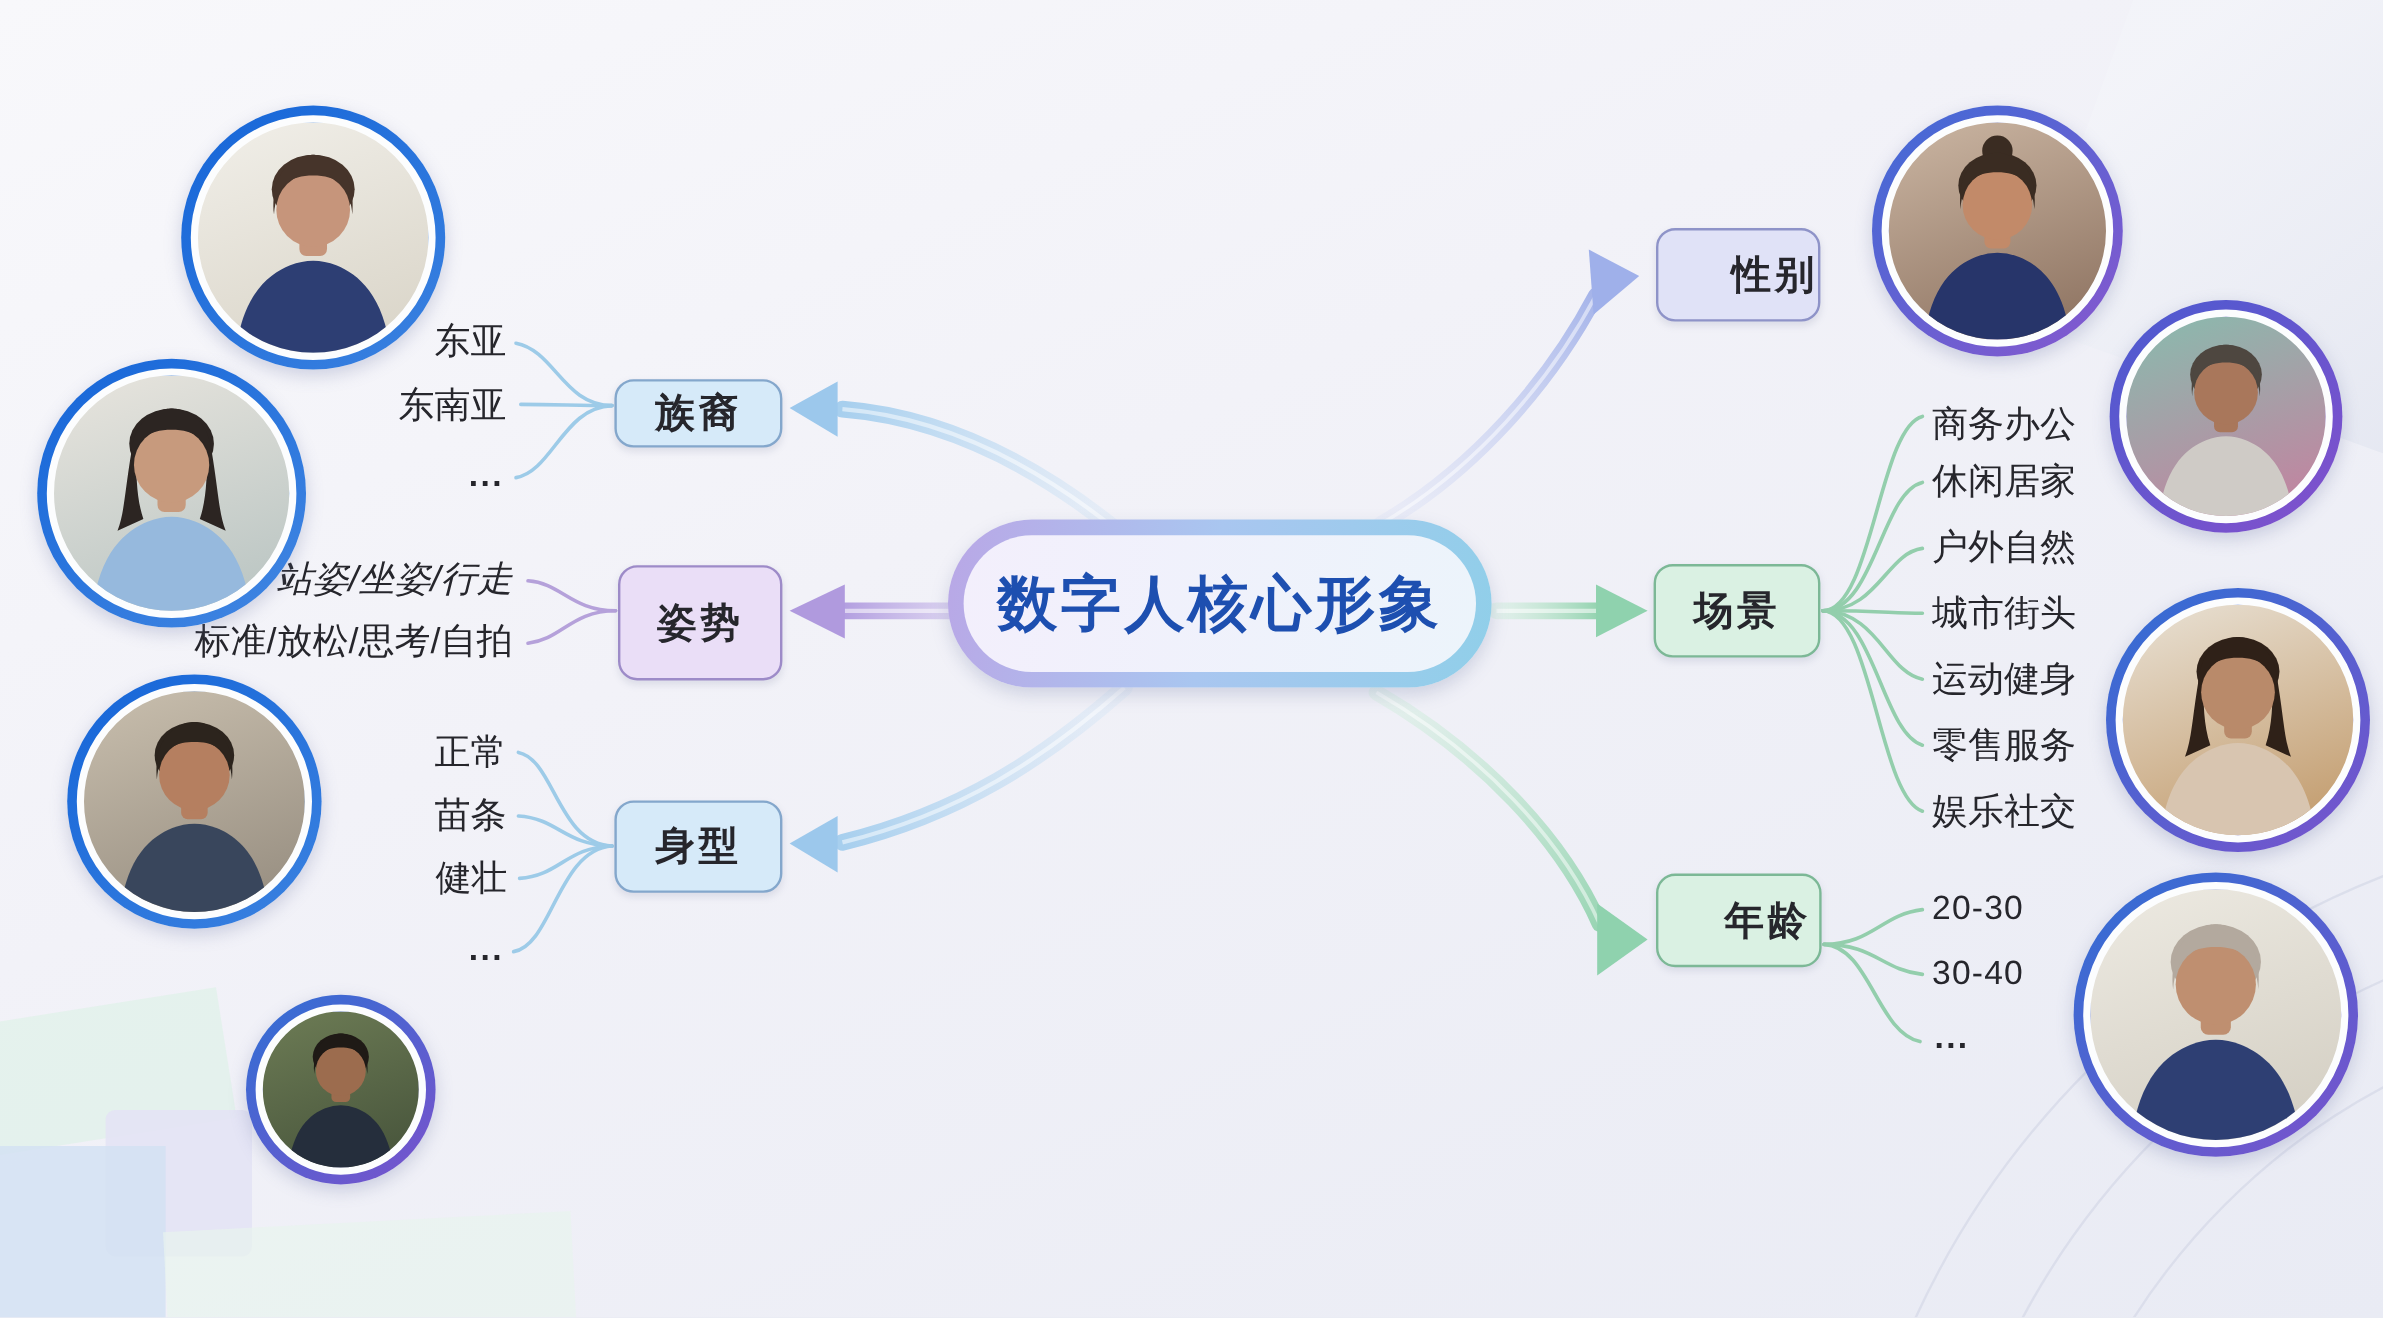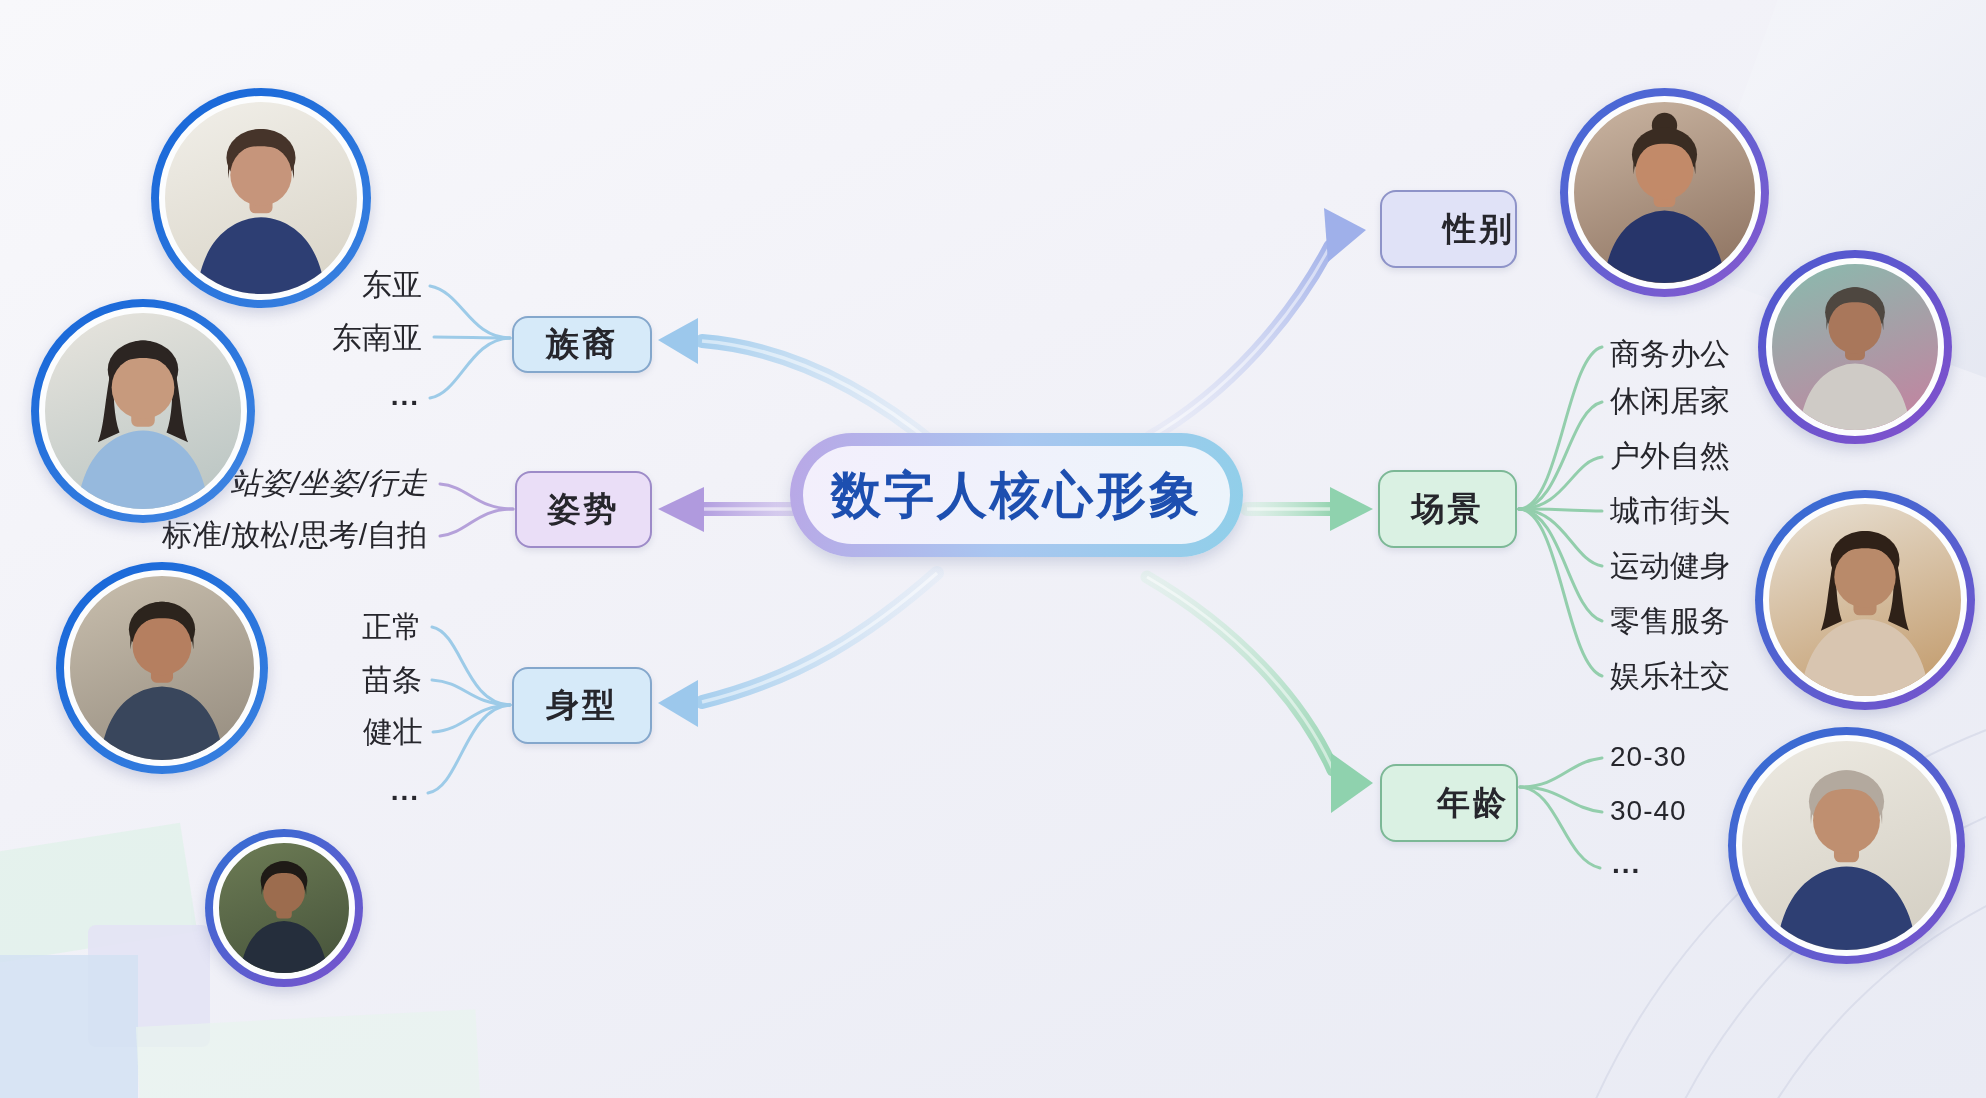--- a/index.html
+++ b/index.html
@@ -12,21 +12,21 @@
   .deco{position:absolute;pointer-events:none;}
   .deco-tr{left:1740px;top:-70px;width:470px;height:430px;border-radius:26px;
     background:linear-gradient(120deg,#f3f4f9 20%,#e4e7f1 80%);transform:rotate(20deg);opacity:.85;}
   .deco-bl-mint{left:-40px;top:840px;width:230px;height:110px;background:#e1f1ea;transform:rotate(-9deg);opacity:.8;}
   .deco-bl-lav{left:88px;top:925px;width:122px;height:122px;background:#e3e3f4;border-radius:8px;opacity:.9;}
   .deco-bl-blue{left:-12px;top:955px;width:150px;height:150px;background:#d2e1f3;opacity:.8;}
   .deco-bl-grn{left:138px;top:1018px;width:340px;height:90px;background:#e8f3ee;opacity:.7;transform:rotate(-3deg);}
   
   svg.links{position:absolute;left:0;top:0;width:1986px;height:1098px;}
   
-  .center-pill{position:absolute;left:790px;top:433px;width:453px;height:124px;border-radius:80px;
+  .center-pill{position:absolute;left:790px;top:433px;width:453px;height:140px;border-radius:80px;
     background:linear-gradient(100deg,#b9a7e6 0%,#a9c6f0 48%,#90cfe9 100%);
     padding:13px;box-sizing:border-box;box-shadow:0 6px 14px rgba(120,130,170,.28);text-align:center;}
   .center-pill .inner{width:100%;height:100%;border-radius:66px;
     background:linear-gradient(100deg,#f3effc 0%,#ecf4fb 100%);
     display:flex;align-items:center;justify-content:center;
     font-size:50px;font-weight:800;letter-spacing:3px;color:#1d4fb0;}
   
   .node{position:absolute;display:flex;align-items:center;justify-content:center;
     border-radius:16px;font-size:33px;font-weight:700;letter-spacing:3px;color:#26262c;
     box-shadow:0 3px 6px rgba(120,130,160,.18);box-sizing:border-box;}
@@ -169,34 +169,34 @@
     </g>
   </svg>
 
   <div class="center-pill">
     <div class="inner">数字人核心形象</div>
   </div>
 
   <div class="node blue" style="left:512px;top:316px;width:140px;height:57px;">
     <span>族裔</span>
   </div>
-  <div class="node purple" style="left:515px;top:471px;width:137px;height:77px;">
+  <div class="node purple" style="left:515px;top:471px;width:137px;height:96px;">
     <span>姿势</span>
   </div>
   <div class="node blue" style="left:512px;top:667px;width:140px;height:77px;">
     <span>身型</span>
   </div>
 
   <div class="node periwinkle" style="left:1380px;top:190px;width:137px;height:78px;">
     <span>性别</span>
   </div>
   <div class="node green" style="left:1378px;top:470px;width:139px;height:78px;">
     <span>场景</span>
   </div>
-  <div class="node green" style="left:1380px;top:764px;width:138px;height:78px;padding-left:48px;">
+  <div class="node green" style="left:1380px;top:728px;width:138px;height:78px;padding-left:48px;">
     <span>年龄</span>
   </div>
 
   <span class="sub" style="right:1564px;top:285px;">东亚</span>
   <span class="sub" style="right:1564px;top:338px;">东南亚</span>
   <span class="sub dots" style="right:1566px;top:396px;">...</span>
 
   <span class="sub" style="right:1559px;top:483px;font-style:italic;">站姿/坐姿/行走</span>
   <span class="sub" style="right:1559px;top:535px;">标准/放松/思考/自拍</span>
 

